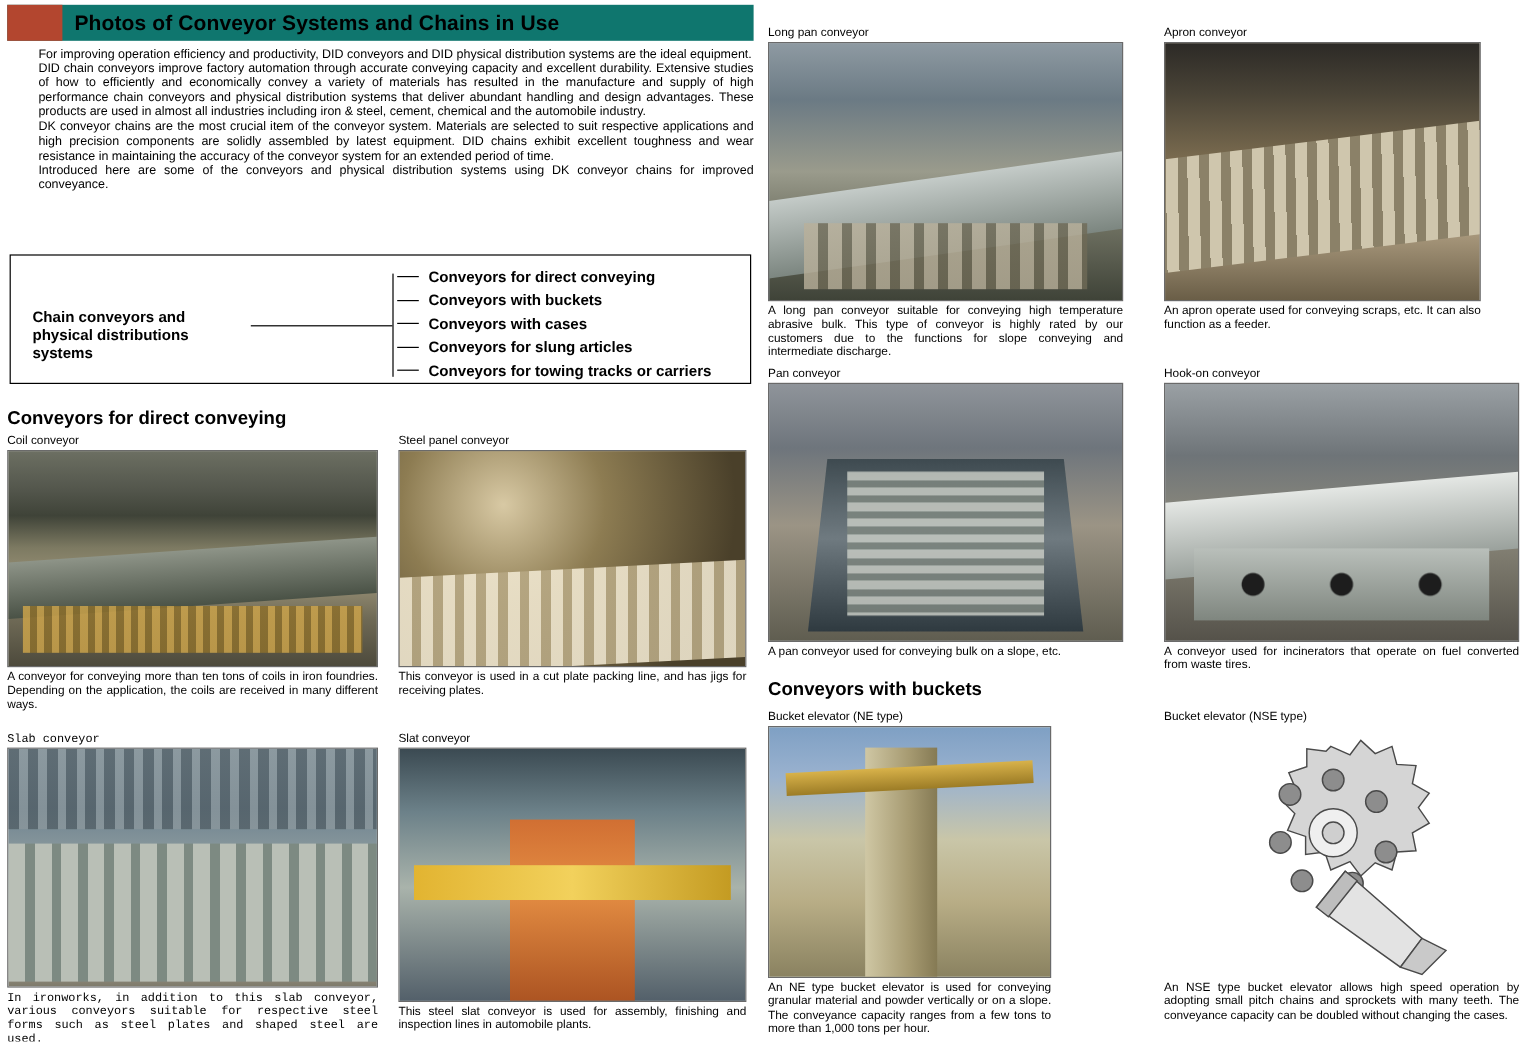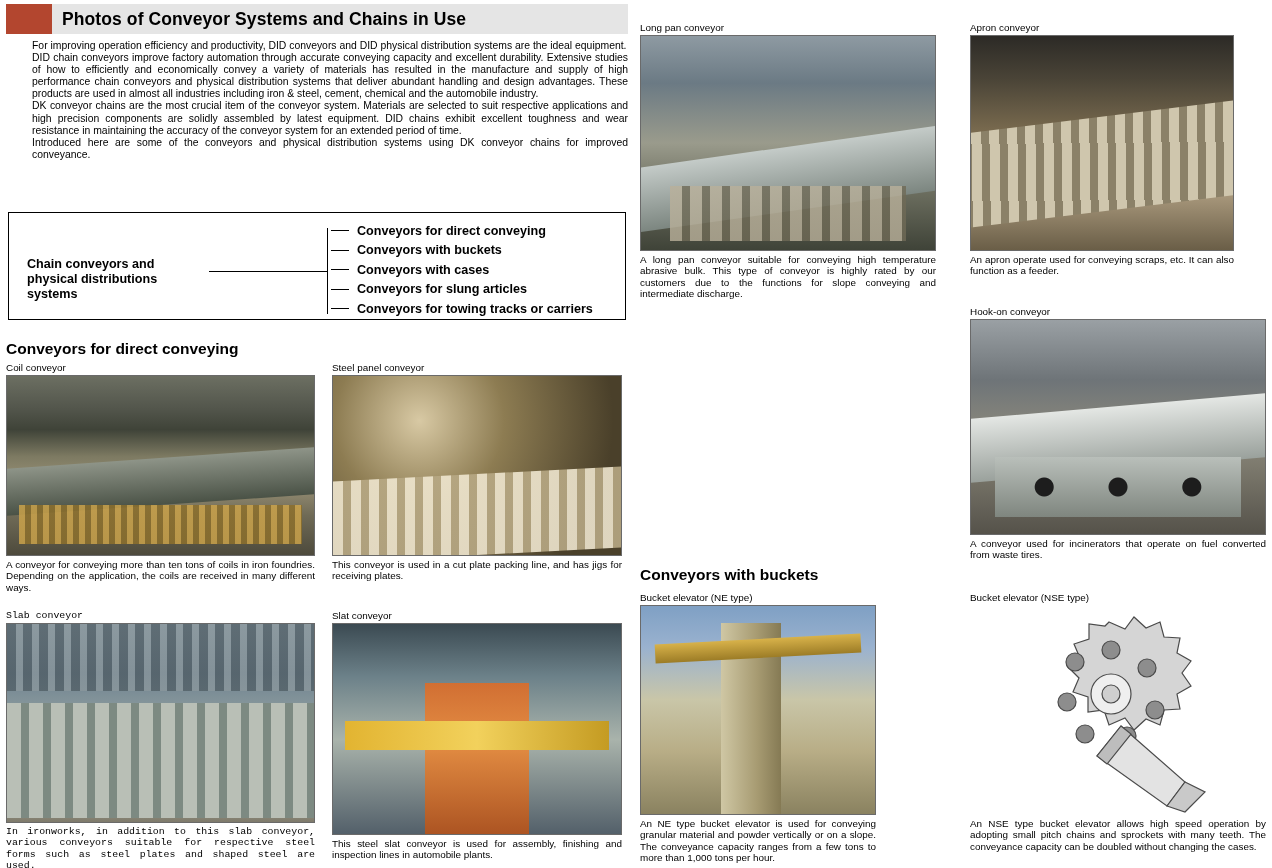--- a/index.html
+++ b/index.html
@@ -10,21 +10,21 @@
     font-family:"Liberation Sans", sans-serif;
     color:#000;
     overflow:hidden;
     position:relative;
   }
   .page { position:relative; width:1272px; height:868px; }
 
   
   .header {
     position:absolute; left:6px; top:4px; width:622px; height:30px;
-    background:#e5e5e5;
+    background:#0f766e;
     display:flex; align-items:center;
   }
   .header-tab {
     width:46px; height:30px; background:#b3462f; flex:0 0 46px;
   }
   .header-title {
     font-size:17.5px; font-weight:bold; letter-spacing:0.1px;
     padding-left:10px; color:#000;
   }
 
@@ -316,20 +316,27 @@
   </div>
 
   <div class="fig" style="left:970px; top:22px; width:264px;">
     <div class="cap-top">Apron conveyor</div>
     <div class="photo" style="height:216px;">
       <div class="ph ph-apron"></div>
     </div>
     <div class="cap-bot">An apron operate used for conveying scraps, etc. It can also function as a feeder.</div>
   </div>
 
+  <div class="fig" style="left:640px; top:306px; width:296px;">
+    <div class="cap-top">Pan conveyor</div>
+    <div class="photo" style="height:216px;">
+      <div class="ph ph-pan"></div>
+    </div>
+    <div class="cap-bot">A pan conveyor used for conveying bulk on a slope, etc.</div>
+  </div>
 
   <div class="fig" style="left:970px; top:306px; width:296px;">
     <div class="cap-top">Hook-on conveyor</div>
     <div class="photo" style="height:216px;">
       <div class="ph ph-hook"></div>
     </div>
     <div class="cap-bot">A conveyor used for incinerators that operate on fuel converted from waste tires.</div>
   </div>
 
   <div class="sec-head-right" style="left:640px; top:566px;">Conveyors with buckets</div>

